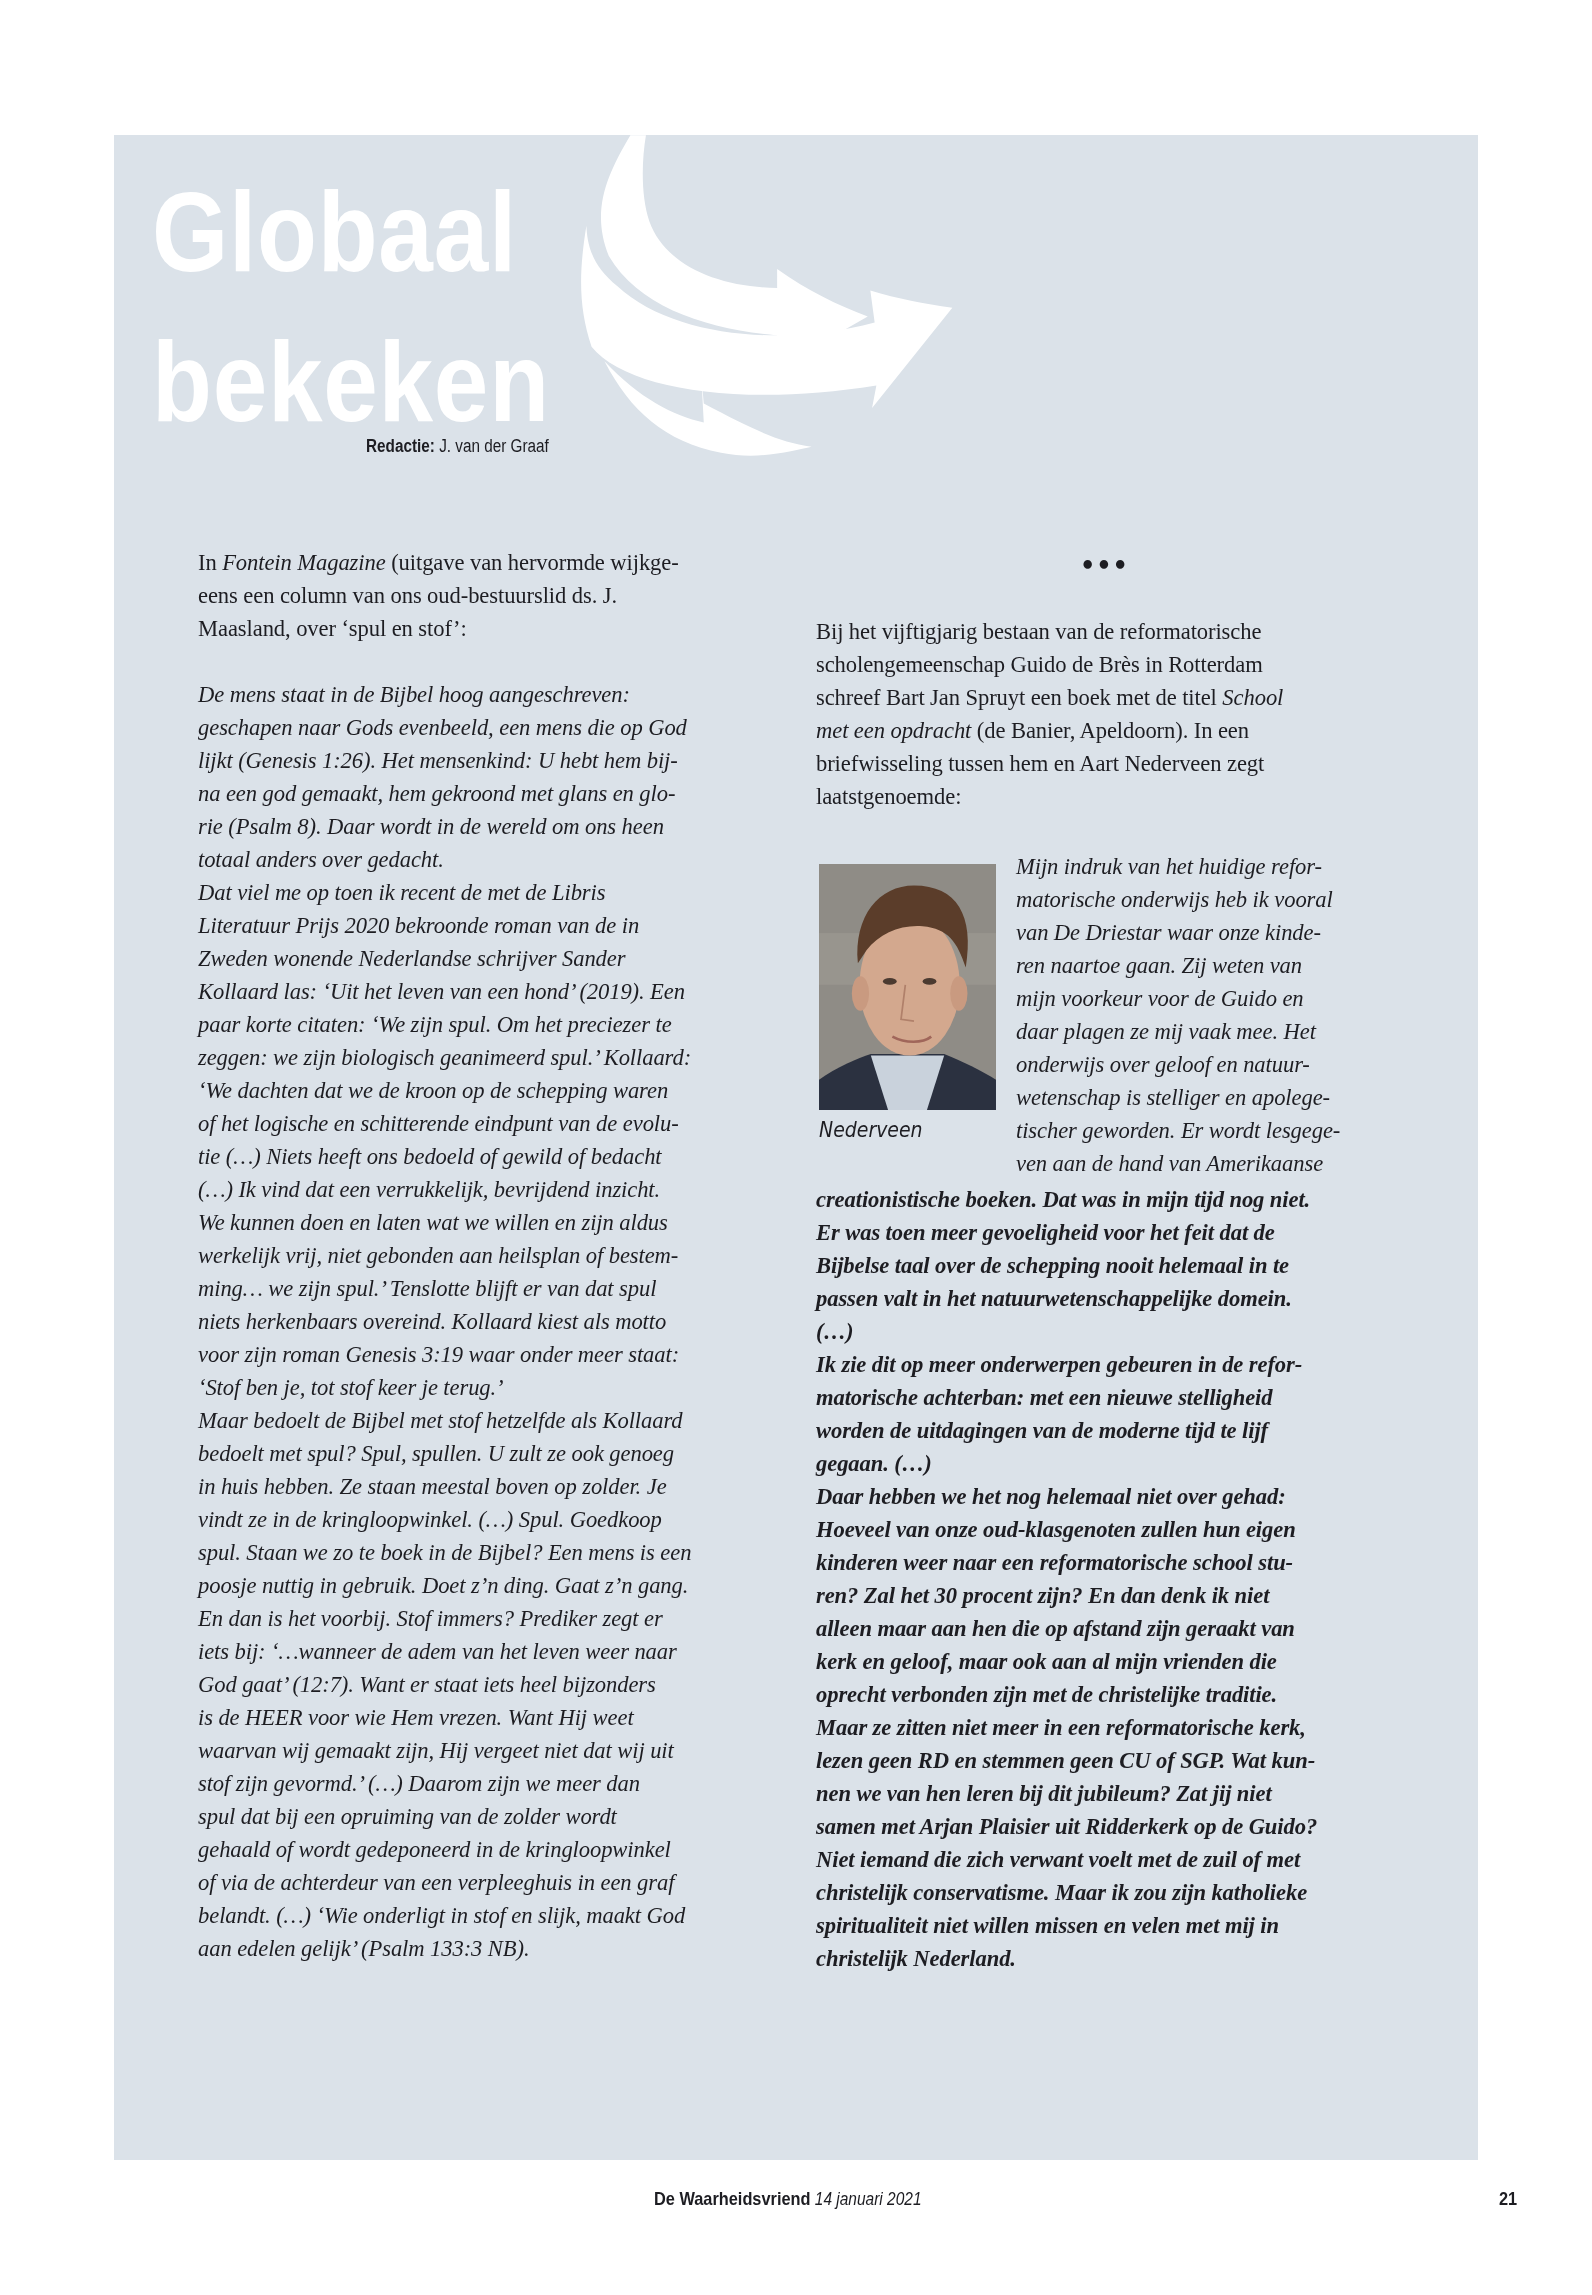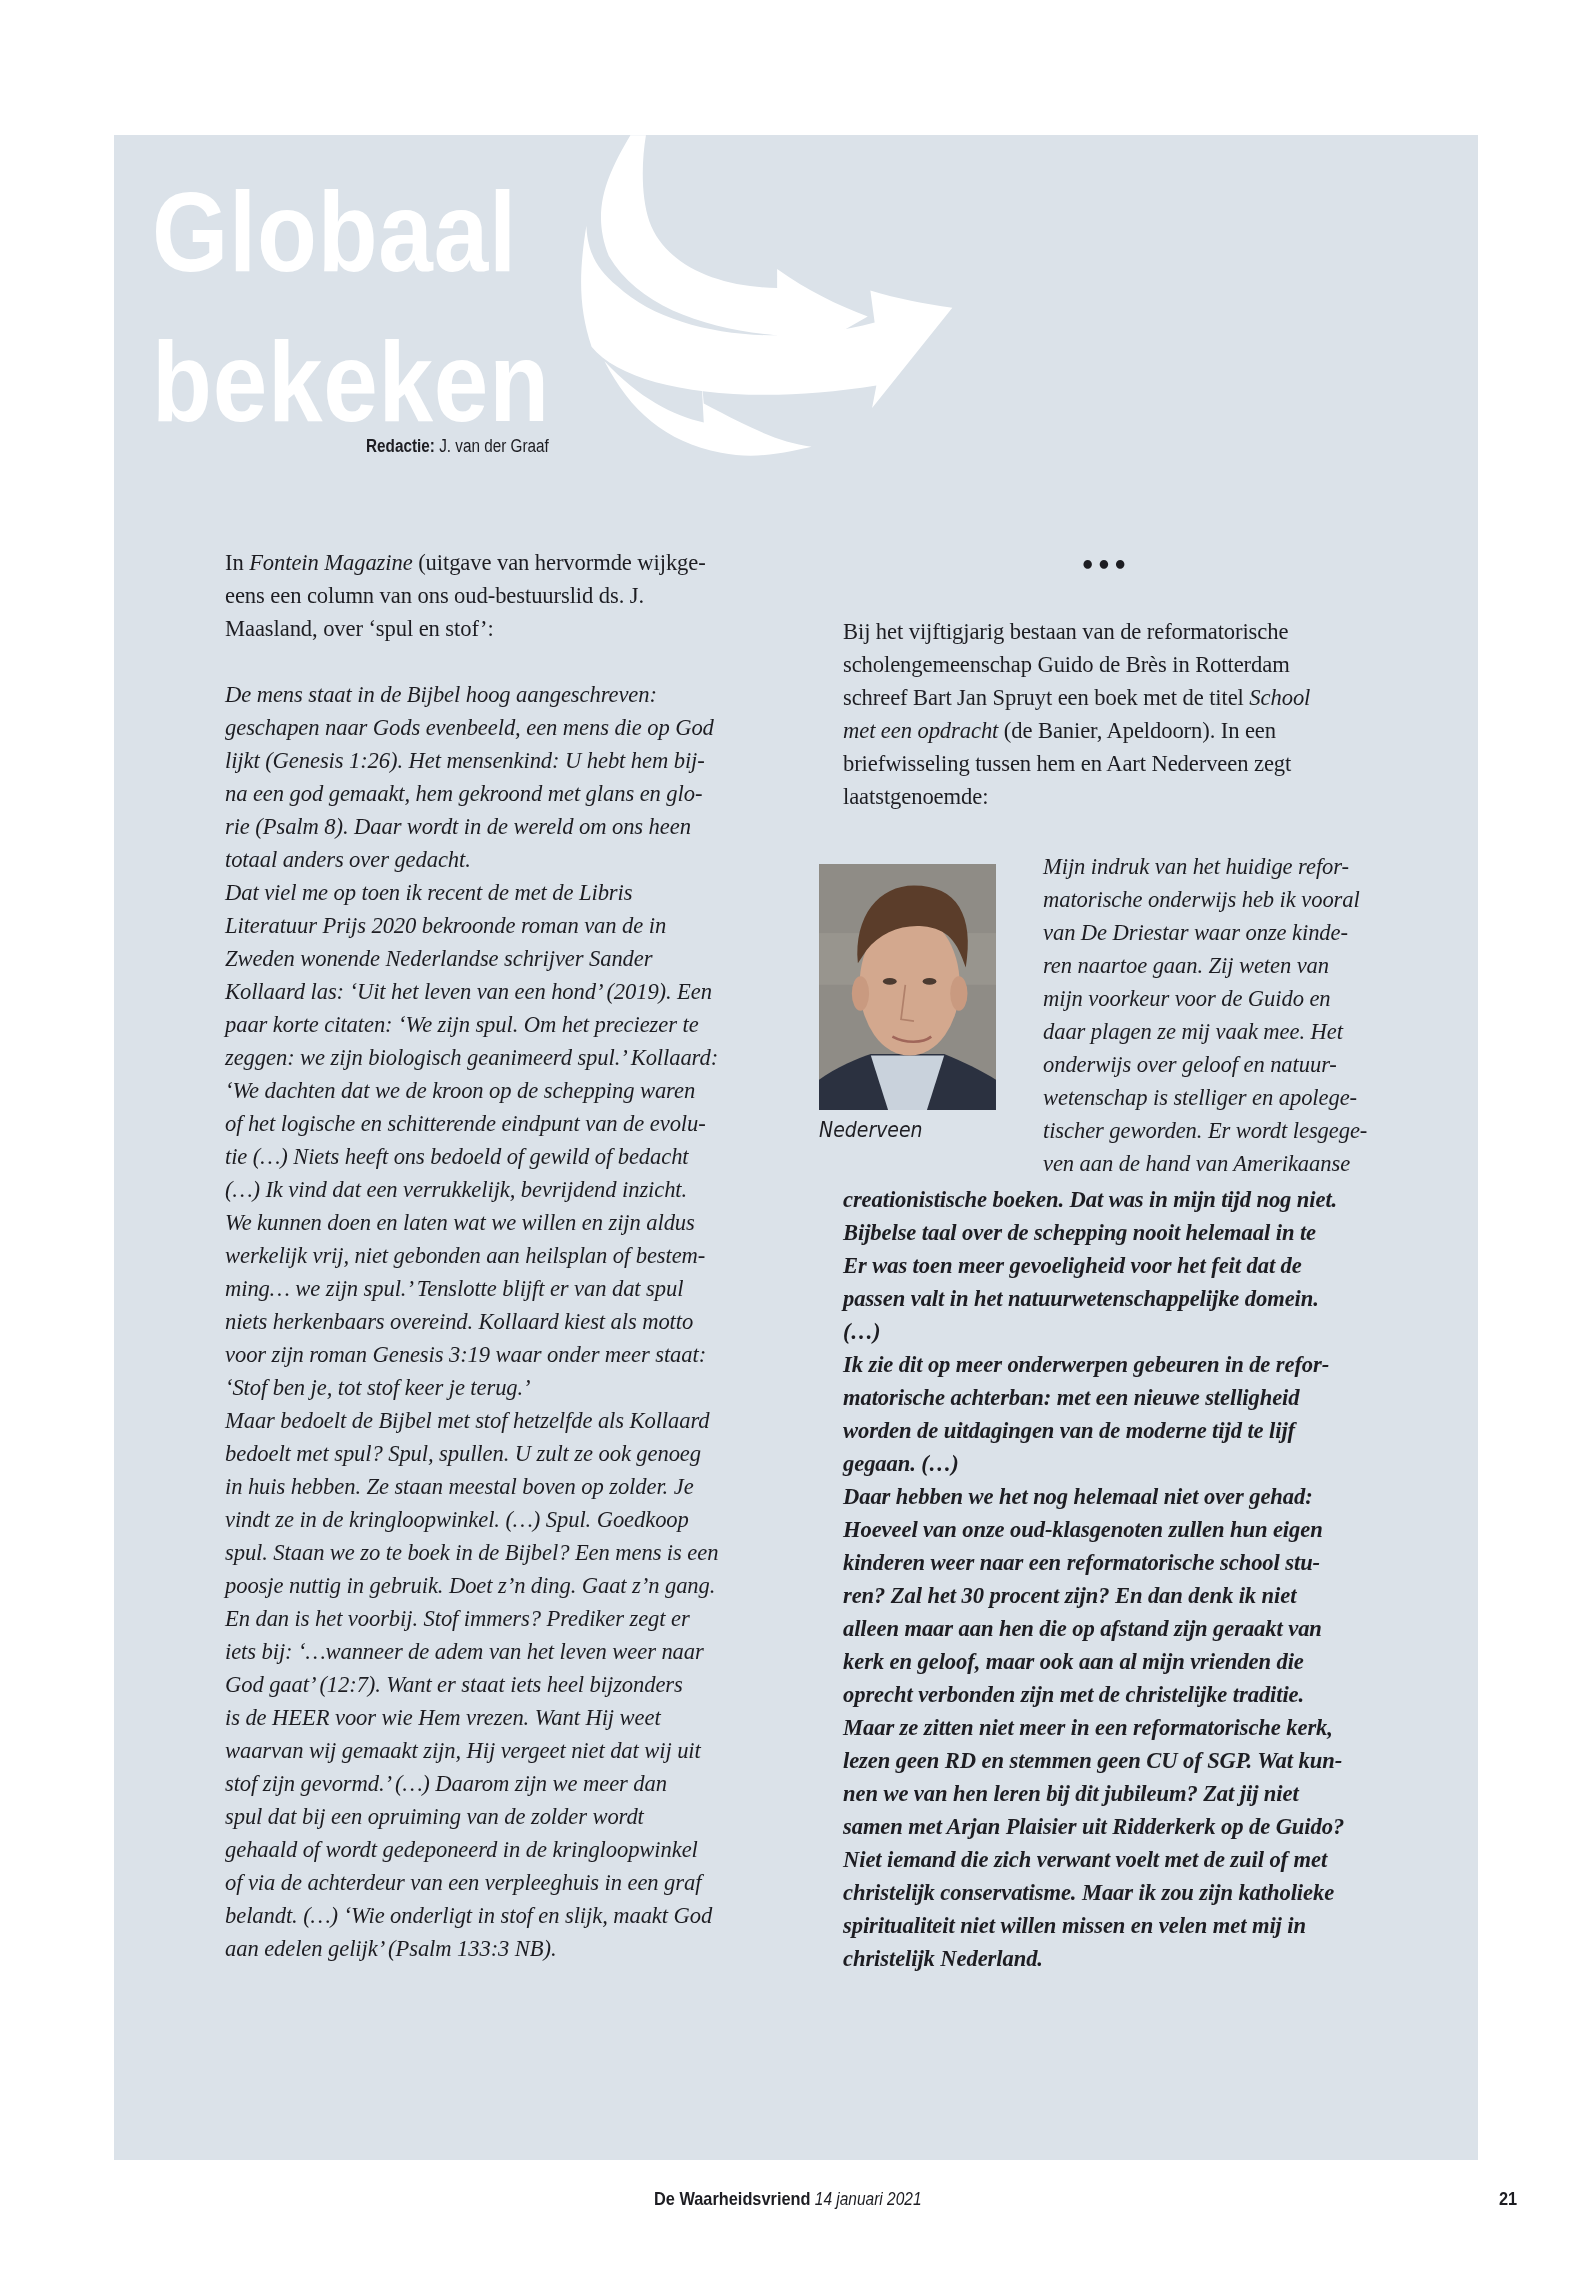--- a/index.html
+++ b/index.html
@@ -20,21 +20,21 @@
   .title span { display: block; }
   .arrows { position: absolute; left: 570px; top: 135px; width: 397px; height: 337px; }
   .redactie {
     position: absolute; left: 366px; top: 436px;
     font-family: "Liberation Sans", sans-serif; font-size: 18px; color: #1d1d22;
     transform: scaleX(0.85); transform-origin: left top; white-space: nowrap;
   }
   .redactie b { font-weight: bold; }
   .col {
     position: absolute; font-size: 22.6px; line-height: 33px;
-    font-family: "Liberation Serif", serif; letter-spacing: -0.1px; margin-left: 27px;
+    font-family: "Liberation Serif", serif; letter-spacing: -0.1px;
   }
   .col p { margin: 0; }
   .col .line { display: block; white-space: nowrap; }
   .col-left { left: 198px; top: 546px; width: 587px; }
   .col-right { left: 816px; top: 615px; width: 595px; }
   .it { font-style: italic; }
   .gap { height: 33px; }
   .separator {
     position: absolute; left: 1080px; top: 552px; font-size: 24px; letter-spacing: 0.9px;
     font-family: "DejaVu Sans", sans-serif; font-weight: bold; color: #1d1d22;
@@ -178,22 +178,22 @@
       <span class="line">onderwijs over geloof en natuur-</span>
       <span class="line">wetenschap is stelliger en apolege-</span>
       <span class="line">tischer geworden. Er wordt lesgege-</span>
       <span class="line">ven aan de hand van Amerikaanse</span>
     </p>
 </div>
 
 <div class="col" style="left:816px; top:1183px; width:604px;font-weight:bold;">
   <p class="it" id="right-quote-full">
       <span class="line">creationistische boeken. Dat was in mijn tijd nog niet.</span>
+      <span class="line">Er was toen meer gevoeligheid voor het feit dat de</span>
       <span class="line">Bijbelse taal over de schepping nooit helemaal in te</span>
-      <span class="line">Er was toen meer gevoeligheid voor het feit dat de</span>
       <span class="line">passen valt in het natuurwetenschappelijke domein.</span>
       <span class="line">(…)</span>
       <span class="line">Ik zie dit op meer onderwerpen gebeuren in de refor-</span>
       <span class="line">matorische achterban: met een nieuwe stelligheid</span>
       <span class="line">worden de uitdagingen van de moderne tijd te lijf</span>
       <span class="line">gegaan. (…)</span>
       <span class="line">Daar hebben we het nog helemaal niet over gehad:</span>
       <span class="line">Hoeveel van onze oud-klasgenoten zullen hun eigen</span>
       <span class="line">kinderen weer naar een reformatorische school stu-</span>
       <span class="line">ren? Zal het 30 procent zijn? En dan denk ik niet</span>

